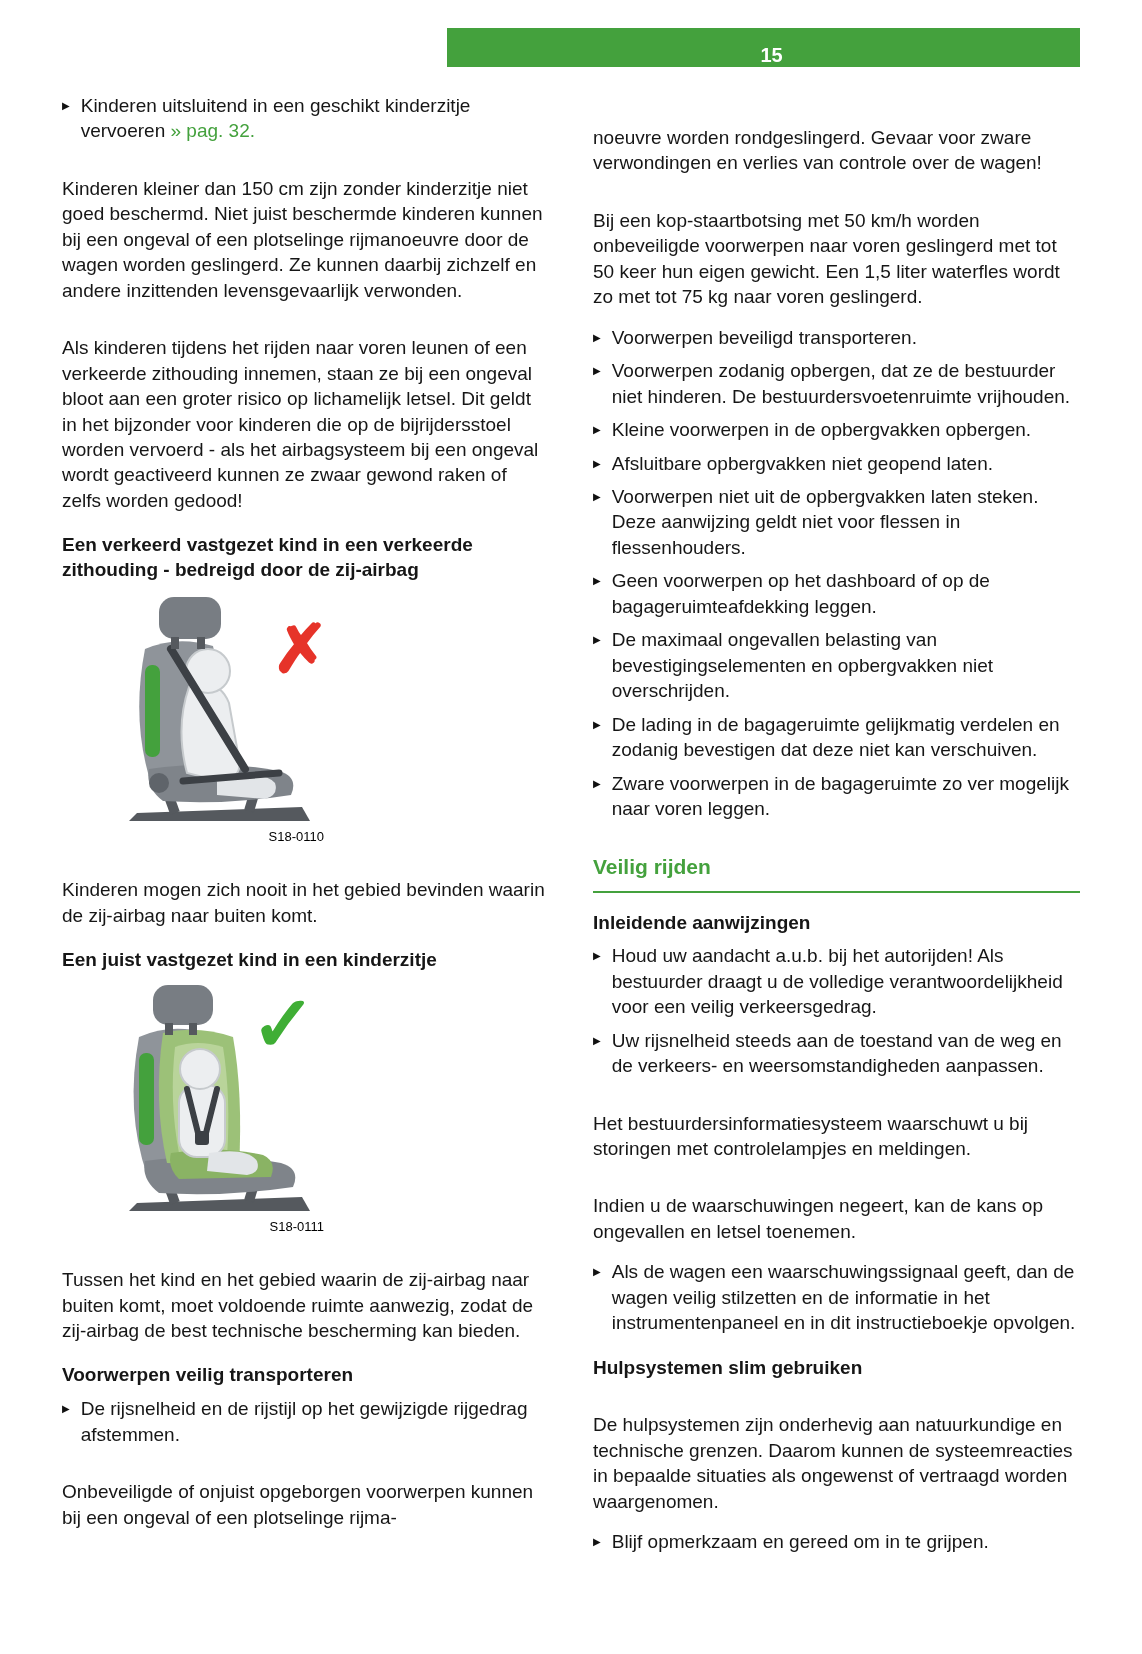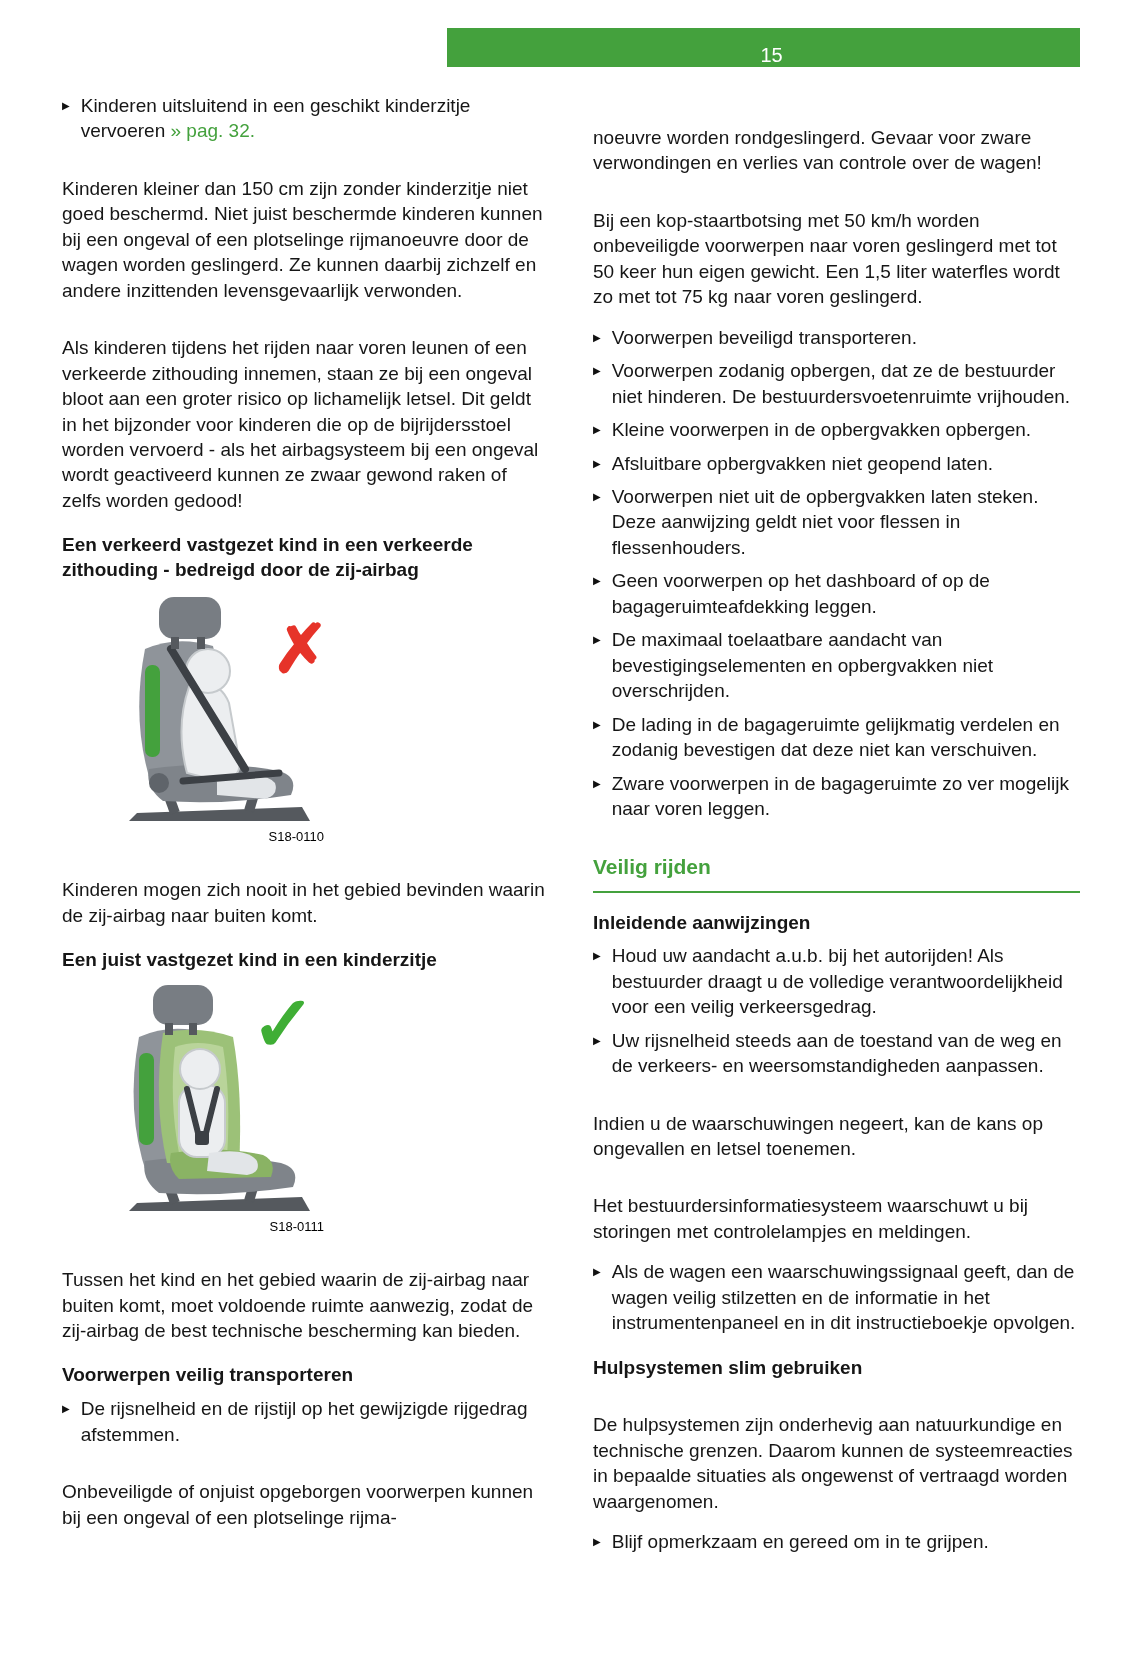--- a/index.html
+++ b/index.html
@@ -21,21 +21,21 @@
     color: #ffffff;
     display: flex;
     align-items: center;
     font-size: 19px;
     padding: 16px 14px 0 30px;
     flex-direction: column;
   }
   .hb-text { flex: 1; white-space: nowrap; overflow: hidden; }
   .hb-bold { font-weight: 700; }
   .hb-sep { margin: 0 7px; font-weight: 700; }
-  .hb-page { font-weight: 400; font-size: 20px; }
+  .hb-page { font-weight: 700; font-size: 20px; }
 
   
   .columns { display: flex; gap: 44px; margin-top: 26px; }
   .col { flex: 1; min-width: 0; font-size: 19px; line-height: 1.34; }
 
   p.para { margin-bottom: 15px; margin-top: 32px; }
   .bheading { font-weight: 700; font-size: 19px; margin: 20px 0 8px 0; line-height: 1.3; }
   .bheading.first { margin-top: 6px; }
 
   .bullet { display: flex; gap: 11px; margin-bottom: 8px; }
@@ -183,21 +183,21 @@
       <div class="bullet">
         <span class="marker">▶</span>
         <span class="btext">Voorwerpen niet uit de opbergvakken laten steken. Deze aanwijzing geldt niet voor flessen in flessenhouders.</span>
       </div>
       <div class="bullet">
         <span class="marker">▶</span>
         <span class="btext">Geen voorwerpen op het dashboard of op de bagageruimteafdekking leggen.</span>
       </div>
       <div class="bullet">
         <span class="marker">▶</span>
-        <span class="btext">De maximaal toelaatbare aandacht van bevestigingselementen en opbergvakken niet overschrijden.</span>
+        <span class="btext">De maximaal ongevallen belasting van bevestigingselementen en opbergvakken niet overschrijden.</span>
       </div>
       <div class="bullet">
         <span class="marker">▶</span>
         <span class="btext">De lading in de bagageruimte gelijkmatig verdelen en zodanig bevestigen dat deze niet kan verschuiven.</span>
       </div>
       <div class="bullet">
         <span class="marker">▶</span>
         <span class="btext">Zware voorwerpen in de bagageruimte zo ver mogelijk naar voren leggen.</span>
       </div>
 
@@ -207,22 +207,22 @@
 
       <div class="bullet">
         <span class="marker">▶</span>
         <span class="btext">Houd uw aandacht a.u.b. bij het autorijden! Als bestuurder draagt u de volledige verantwoordelijkheid voor een veilig verkeersgedrag.</span>
       </div>
       <div class="bullet spaced">
         <span class="marker">▶</span>
         <span class="btext">Uw rijsnelheid steeds aan de toestand van de weg en de verkeers- en weersomstandigheden aanpassen.</span>
       </div>
 
+      <p class="para">Het bestuurdersinformatiesysteem waarschuwt u bij storingen met controlelampjes en meldingen.</p>
       <p class="para">Indien u de waarschuwingen negeert, kan de kans op ongevallen en letsel toenemen.</p>
-      <p class="para">Het bestuurdersinformatiesysteem waarschuwt u bij storingen met controlelampjes en meldingen.</p>
 
       <div class="bullet spaced">
         <span class="marker">▶</span>
         <span class="btext">Als de wagen een waarschuwingssignaal geeft, dan de wagen veilig stilzetten en de informatie in het instrumentenpaneel en in dit instructieboekje opvolgen.</span>
       </div>
 
       <h3 class="bheading">Hulpsystemen slim gebruiken</h3>
       <p class="para">De hulpsystemen zijn onderhevig aan natuurkundige en technische grenzen. Daarom kunnen de systeemreacties in bepaalde situaties als ongewenst of vertraagd worden waargenomen.</p>
 
       <div class="bullet">

